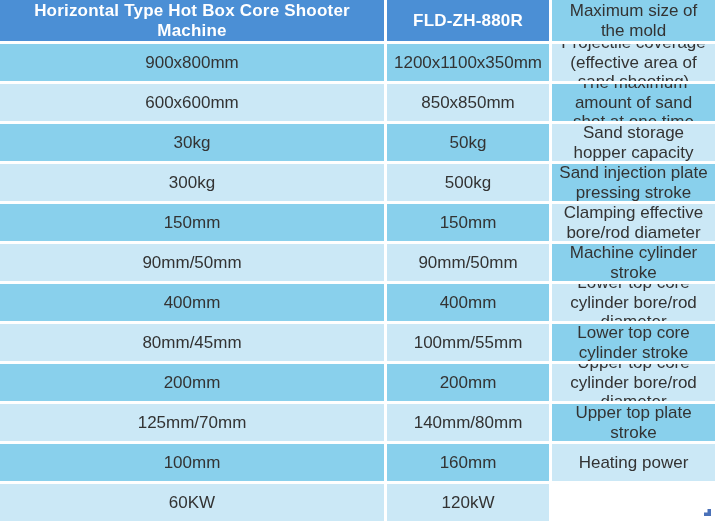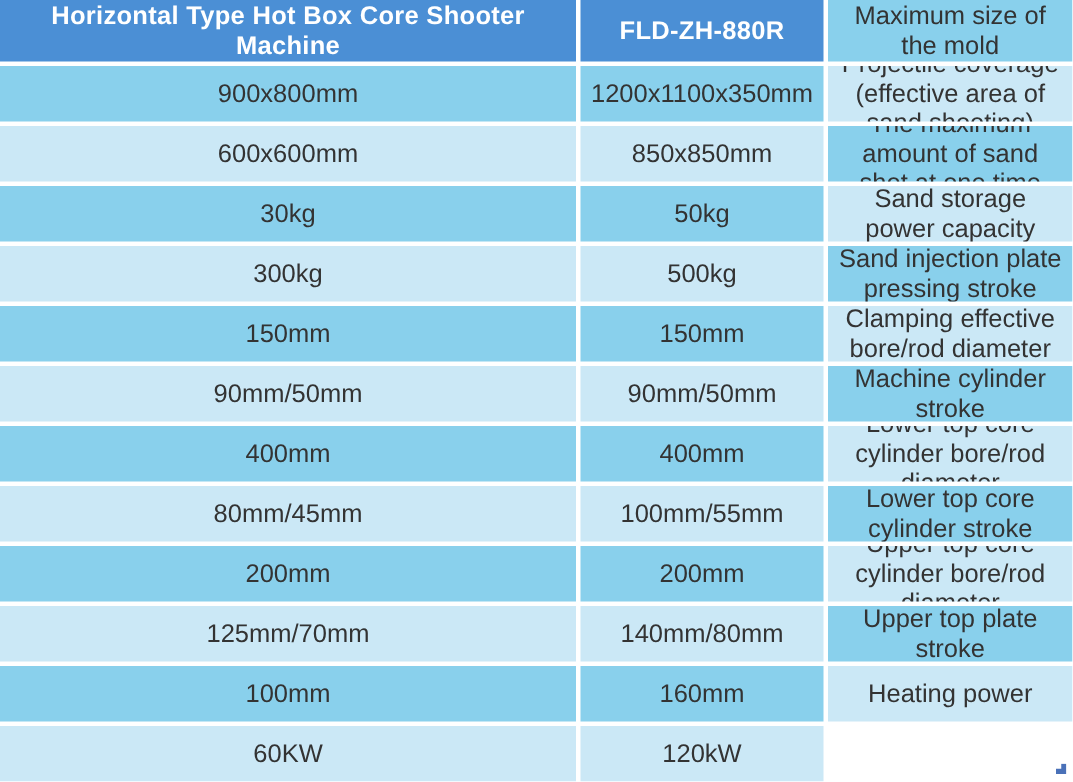--- a/index.html
+++ b/index.html
@@ -77,21 +77,21 @@
     <div class="cell">850x850mm</div>
   </div>
 
   <div class="row odd">
     <div class="cell">The maximum amount of sand shot at one time</div>
     <div class="cell">30kg</div>
     <div class="cell">50kg</div>
   </div>
 
   <div class="row even">
-    <div class="cell">Sand storage power capacity</div>
+    <div class="cell">Sand storage hopper capacity</div>
     <div class="cell">300kg</div>
     <div class="cell">500kg</div>
   </div>
 
   <div class="row odd">
     <div class="cell">Sand injection plate pressing stroke</div>
     <div class="cell">150mm</div>
     <div class="cell">150mm</div>
   </div>
 

